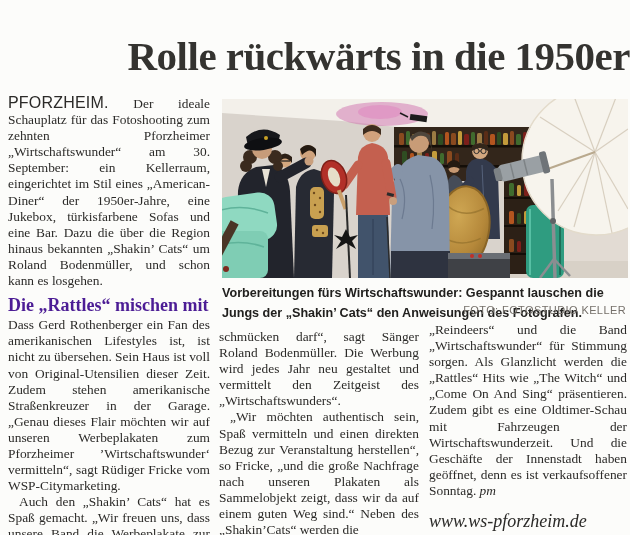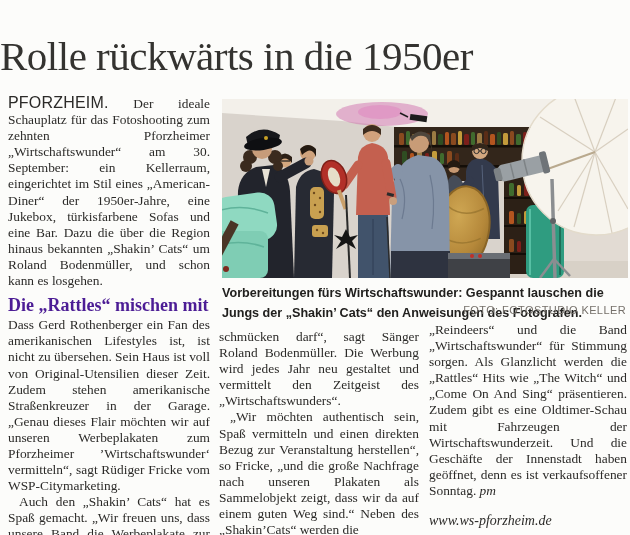--- a/index.html
+++ b/index.html
@@ -1,34 +1,34 @@
 <!DOCTYPE html>
 <html lang="de"><head>
 <meta charset="utf-8">
 <style>
   html,body{margin:0;padding:0;background:#ffffff;}
   .page{position:relative;width:630px;height:535px;background:#fcfcfa;overflow:hidden;
         font-family:"Liberation Serif", serif;color:#2b2a28;}
   
-  .headline{position:absolute;left:0;top:6px;width:630px;text-align:left;
-            font-size:41px;line-height:46px;font-weight:400;color:#343330;letter-spacing:-.5px;}
+  .headline{position:absolute;left:0;top:6px;width:630px;text-align:right;
+            font-size:41px;line-height:46px;font-weight:700;color:#343330;letter-spacing:-.5px;}
   .subheadline{position:absolute;left:0;top:63px;width:630px;text-align:center;
                font-size:16.5px;color:#3a3936;font-weight:normal;}
   
   .col{position:absolute;font-size:13.4px;line-height:16.1px;text-align:justify;}
   .col p{margin:0;}
   .col1{left:8px;top:95px;width:202px;}
   .col2{left:219px;top:329px;width:200px;}
   .col3{left:429px;top:322px;width:198px;}
   .indent{text-indent:11px;}
   .dateline{font-family:"Liberation Sans", sans-serif;font-weight:normal;font-size:16px;
             letter-spacing:.2px;color:#2b2a28;}
   .crosshead{font-size:18px;font-weight:bold;margin:8px 0 4px 0 !important;color:#4c1d95;}
   .sig{font-style:italic;}
-  .weblink{font-style:italic;font-size:14px;margin-top:14px !important;}
+  .weblink{font-style:italic;font-size:18px;margin-top:14px !important;}
   
   .photo{position:absolute;left:222px;top:99px;width:406px;height:179px;overflow:hidden;
          background:#d9d3cc;}
   .photo svg{display:block;}
   
   .captionwrap{position:absolute;left:222px;top:283px;width:406px;
                font-family:"Liberation Sans", sans-serif;font-weight:bold;
                font-size:12.6px;line-height:20px;color:#21201e;}
   .credit{position:absolute;right:2px;top:17px;font-weight:normal;font-size:11px;
           letter-spacing:.4px;color:#75706a;}

